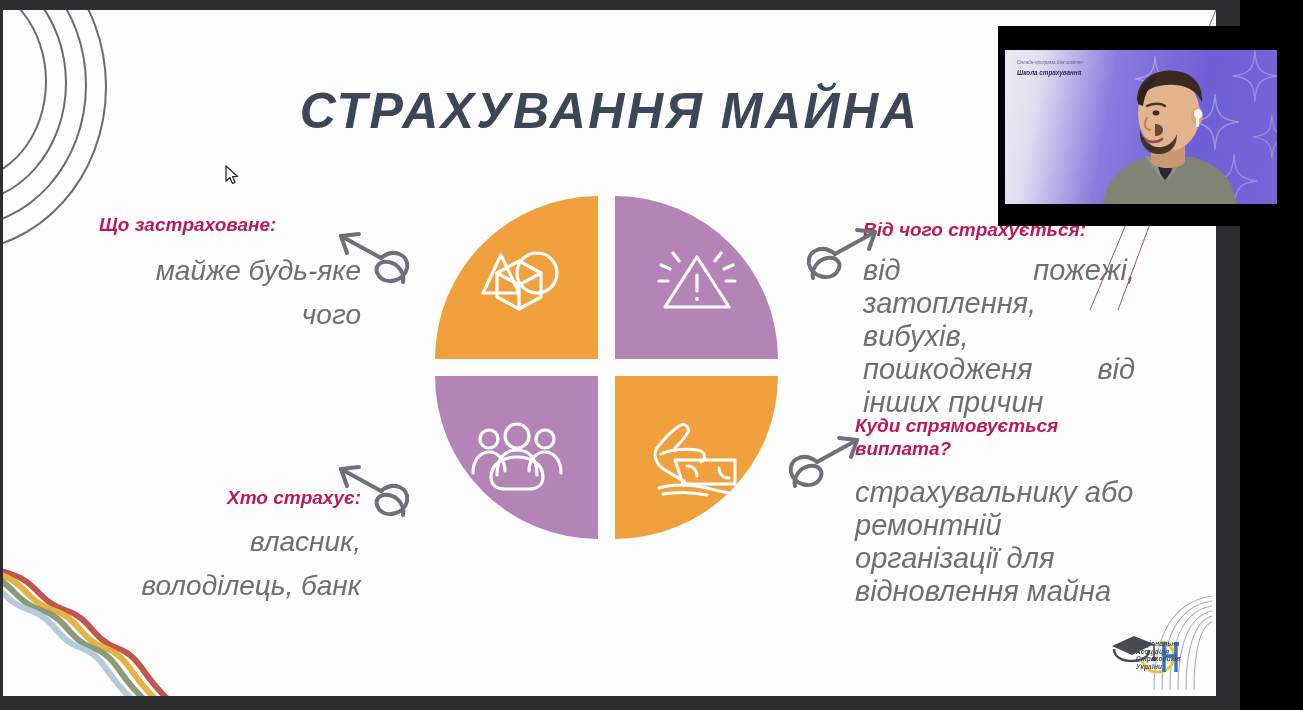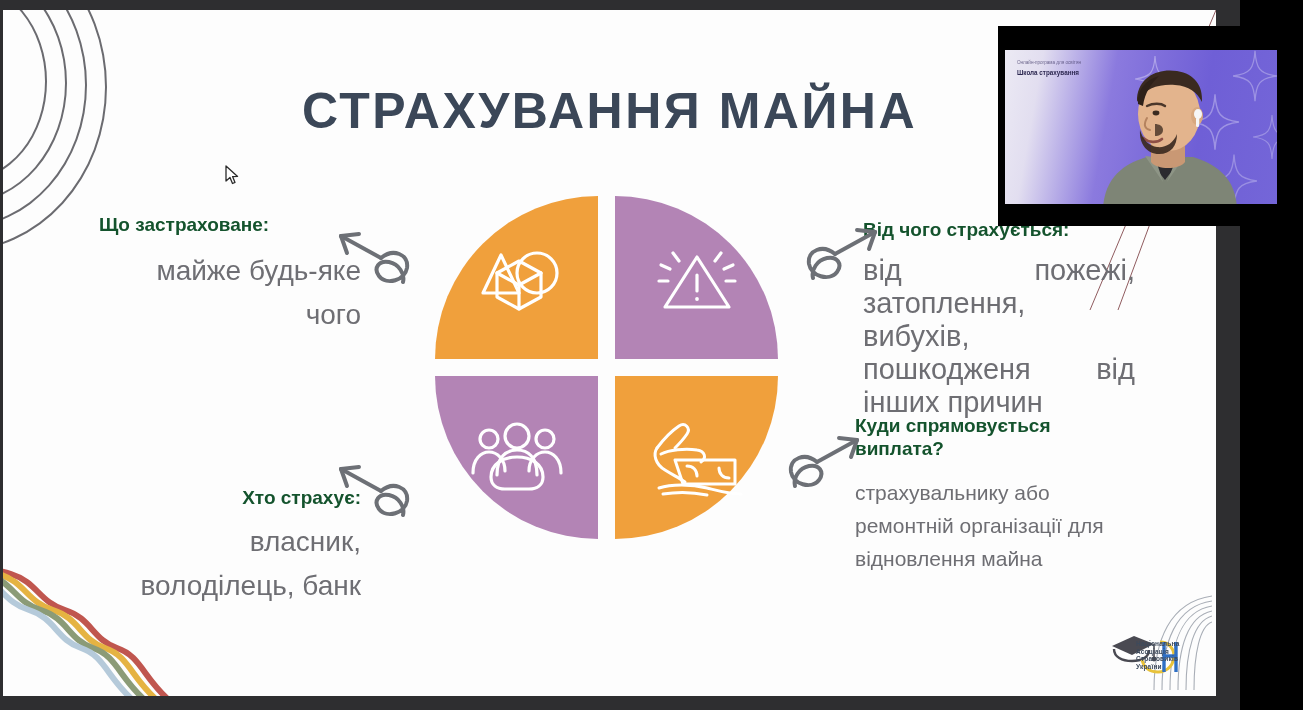--- a/index.html
+++ b/index.html
@@ -1,19 +1,19 @@
 <!DOCTYPE html>
 <html><head>
 <meta charset="utf-8">
 <style>
   html,body{margin:0;padding:0;background:#000;}
   body{width:1303px;height:710px;overflow:hidden;font-family:"Liberation Sans","DejaVu Sans",sans-serif;}
 
   
-  #screen{position:relative;width:1303px;height:710px;background:#000;}
+  #screen{position:relative;width:1303px;height:710px;background:#000;font-style:italic;}
   .frame-bar{position:absolute;background:#2e2e30;}
   #bar-top{left:0;top:0;width:1240px;height:10px;}
   #bar-left{left:0;top:0;width:3px;height:698px;}
   #bar-right{left:1216px;top:10px;width:24px;height:688px;}
   #bar-bottom{left:0;top:696px;width:1240px;height:14px;}
 
   
   #slide{position:absolute;left:3px;top:10px;width:1213px;height:686px;
          background:#fdfdfd;overflow:hidden;}
 
@@ -46,39 +46,39 @@
   #wheel{position:absolute;left:432px;top:186px;width:345px;height:350px;}
   .quad{position:absolute;width:163px;height:163px;}
   .q-tl{left:0;top:0;background:#F0A03C;border-top-left-radius:163px;}
   .q-tr{left:180px;top:0;background:#B384B5;border-top-right-radius:163px;}
   .q-bl{left:0;top:180px;background:#B384B5;border-bottom-left-radius:163px;}
   .q-br{left:180px;top:180px;background:#F0A03C;border-bottom-right-radius:163px;}
   .quad svg{position:absolute;left:50%;top:50%;transform:translate(-50%,-50%);}
 
   
   .blk{position:absolute;}
-  .hd{font-size:19px;font-weight:bold;color:#14532d;line-height:24px;}
+  .hd{font-size:19px;font-weight:bold;color:#be185d;line-height:24px;}
   .bd{font-size:28px;color:#6e6e73;line-height:44px;font-weight:normal;}
 
   #blk-what{left:96px;top:203px;width:262px;}
   #blk-what .hd{text-align:left;}
   #blk-what .bd{text-align:right;margin-top:12px;}
 
   #blk-who{left:118px;top:440px;width:240px;}
   #blk-who .hd{text-align:right;margin-top:36px;}
   #blk-who .bd{text-align:right;margin-top:10px;}
 
   #blk-from{left:860px;top:208px;width:272px;}
   #blk-from .hd{text-align:left;}
   #blk-from .bd{font-size:29px;line-height:33px;text-align:justify;
                 text-align-last:left;margin-top:12px;}
 
   #blk-pay{left:852px;top:404px;width:288px;}
   #blk-pay .hd{text-align:left;line-height:23px;}
-  #blk-pay .bd{font-size:21px;line-height:33px;text-align:left;margin-top:16px;}
+  #blk-pay .bd{font-size:29px;line-height:33px;text-align:left;margin-top:16px;}
 
   
   .arrow{position:absolute;}
   #arr-what{left:330px;top:210px;}
   #arr-who{left:330px;top:443px;}
   #arr-from{left:798px;top:206px;}
   #arr-pay{left:780px;top:414px;}
 
   
   #cursor{position:absolute;left:222px;top:155px;}

